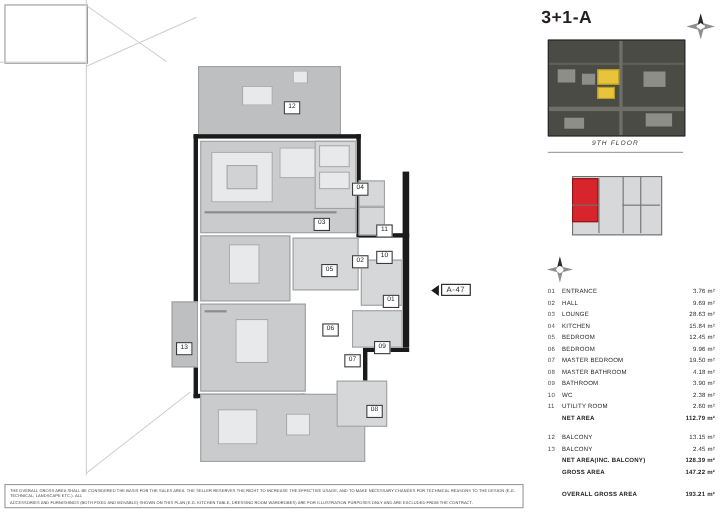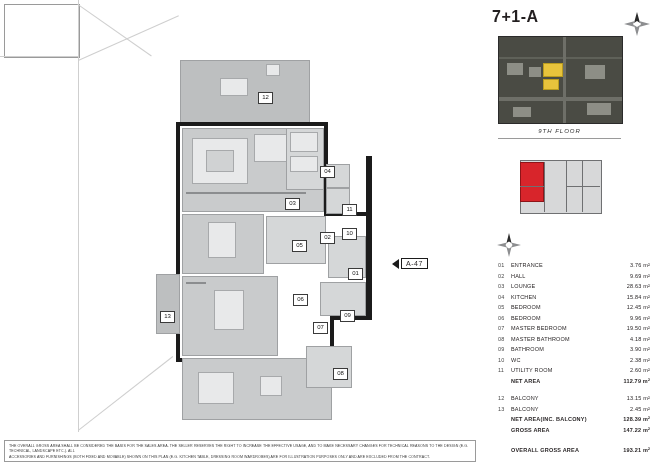--- a/index.html
+++ b/index.html
@@ -146,21 +146,21 @@
     </div>
 
     <div class="tag">
       <div class="arrow"></div>
       <div class="box">A-47</div>
     </div>
   </div>
 
   <div class="right">
 
-    <div class="title">7+1-A</div>
+    <div class="title">3+1-A</div>
 
     <svg class="compass" viewBox="0 0 30 28">
       <path d="M15 2 L18 13 L15 11 L12 13 Z" fill="#2b2b2b"></path>
       <path d="M15 26 L12 15 L15 17 L18 15 Z" fill="#8d8e90"></path>
       <path d="M2 14 L13 11 L11 14 L13 17 Z" fill="#8d8e90"></path>
       <path d="M28 14 L17 17 L19 14 L17 11 Z" fill="#8d8e90"></path>
     </svg>
 
     <div class="aerial">
       <div class="blob" style="left:0;top:0;width:123px;height:86px;"></div>

